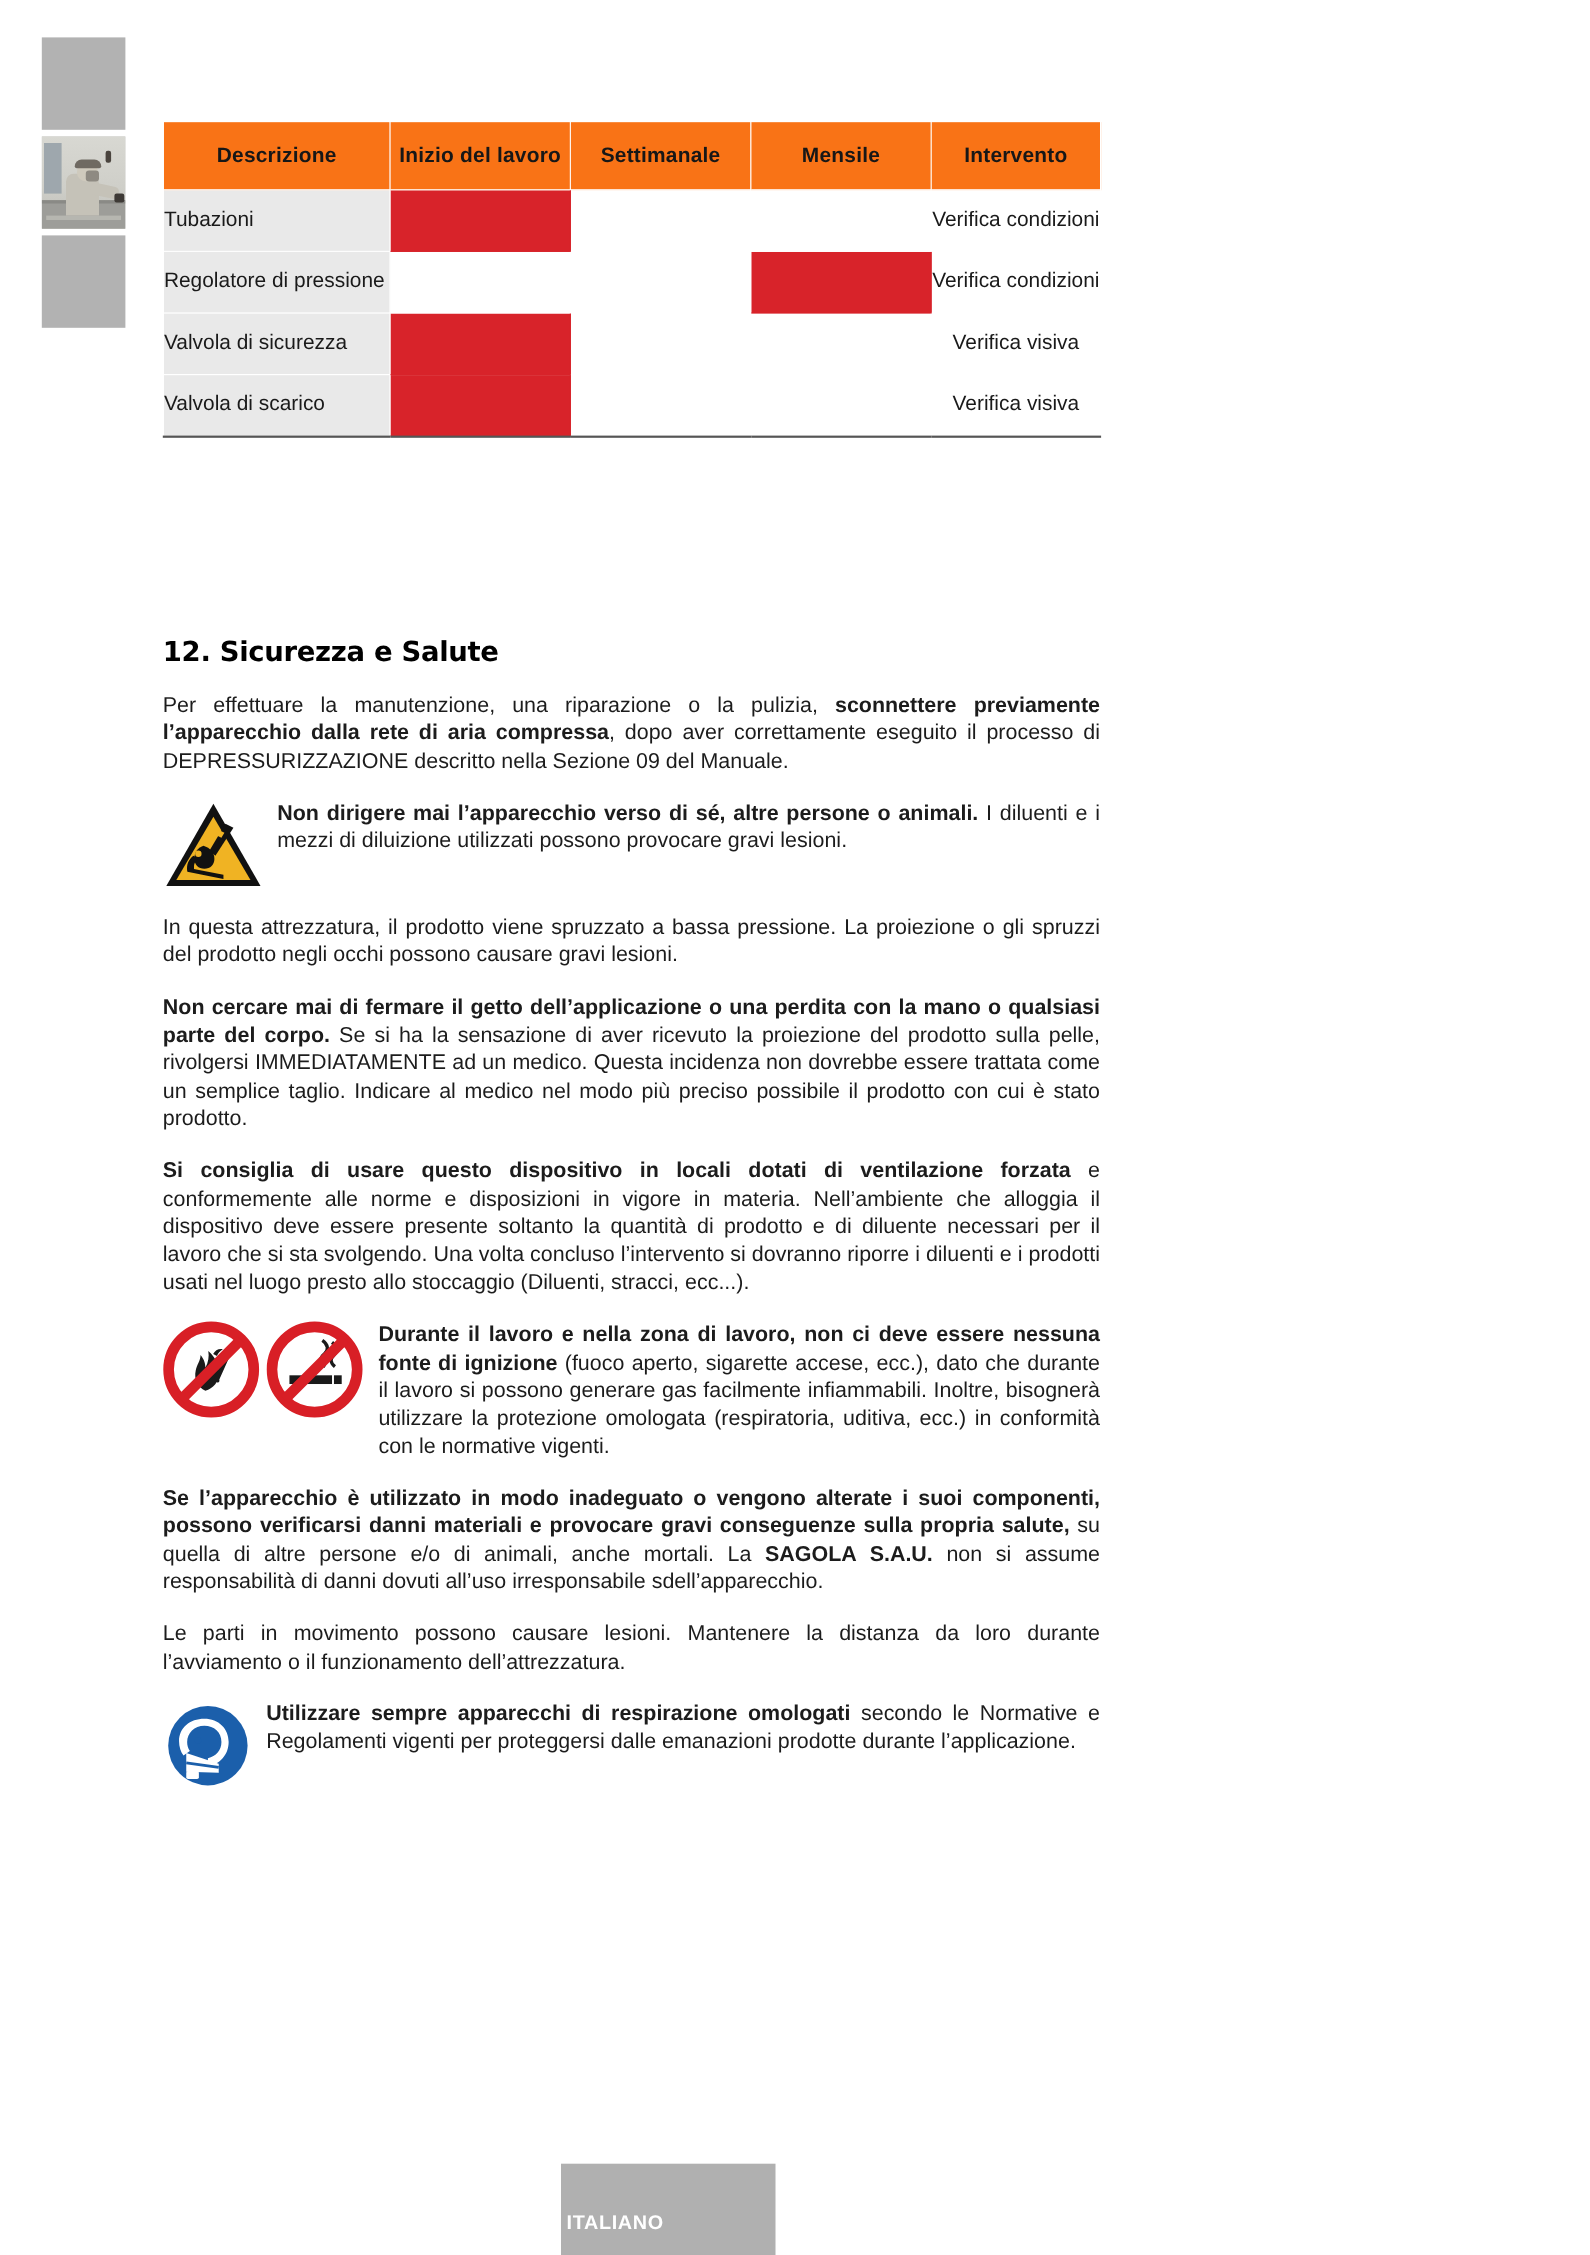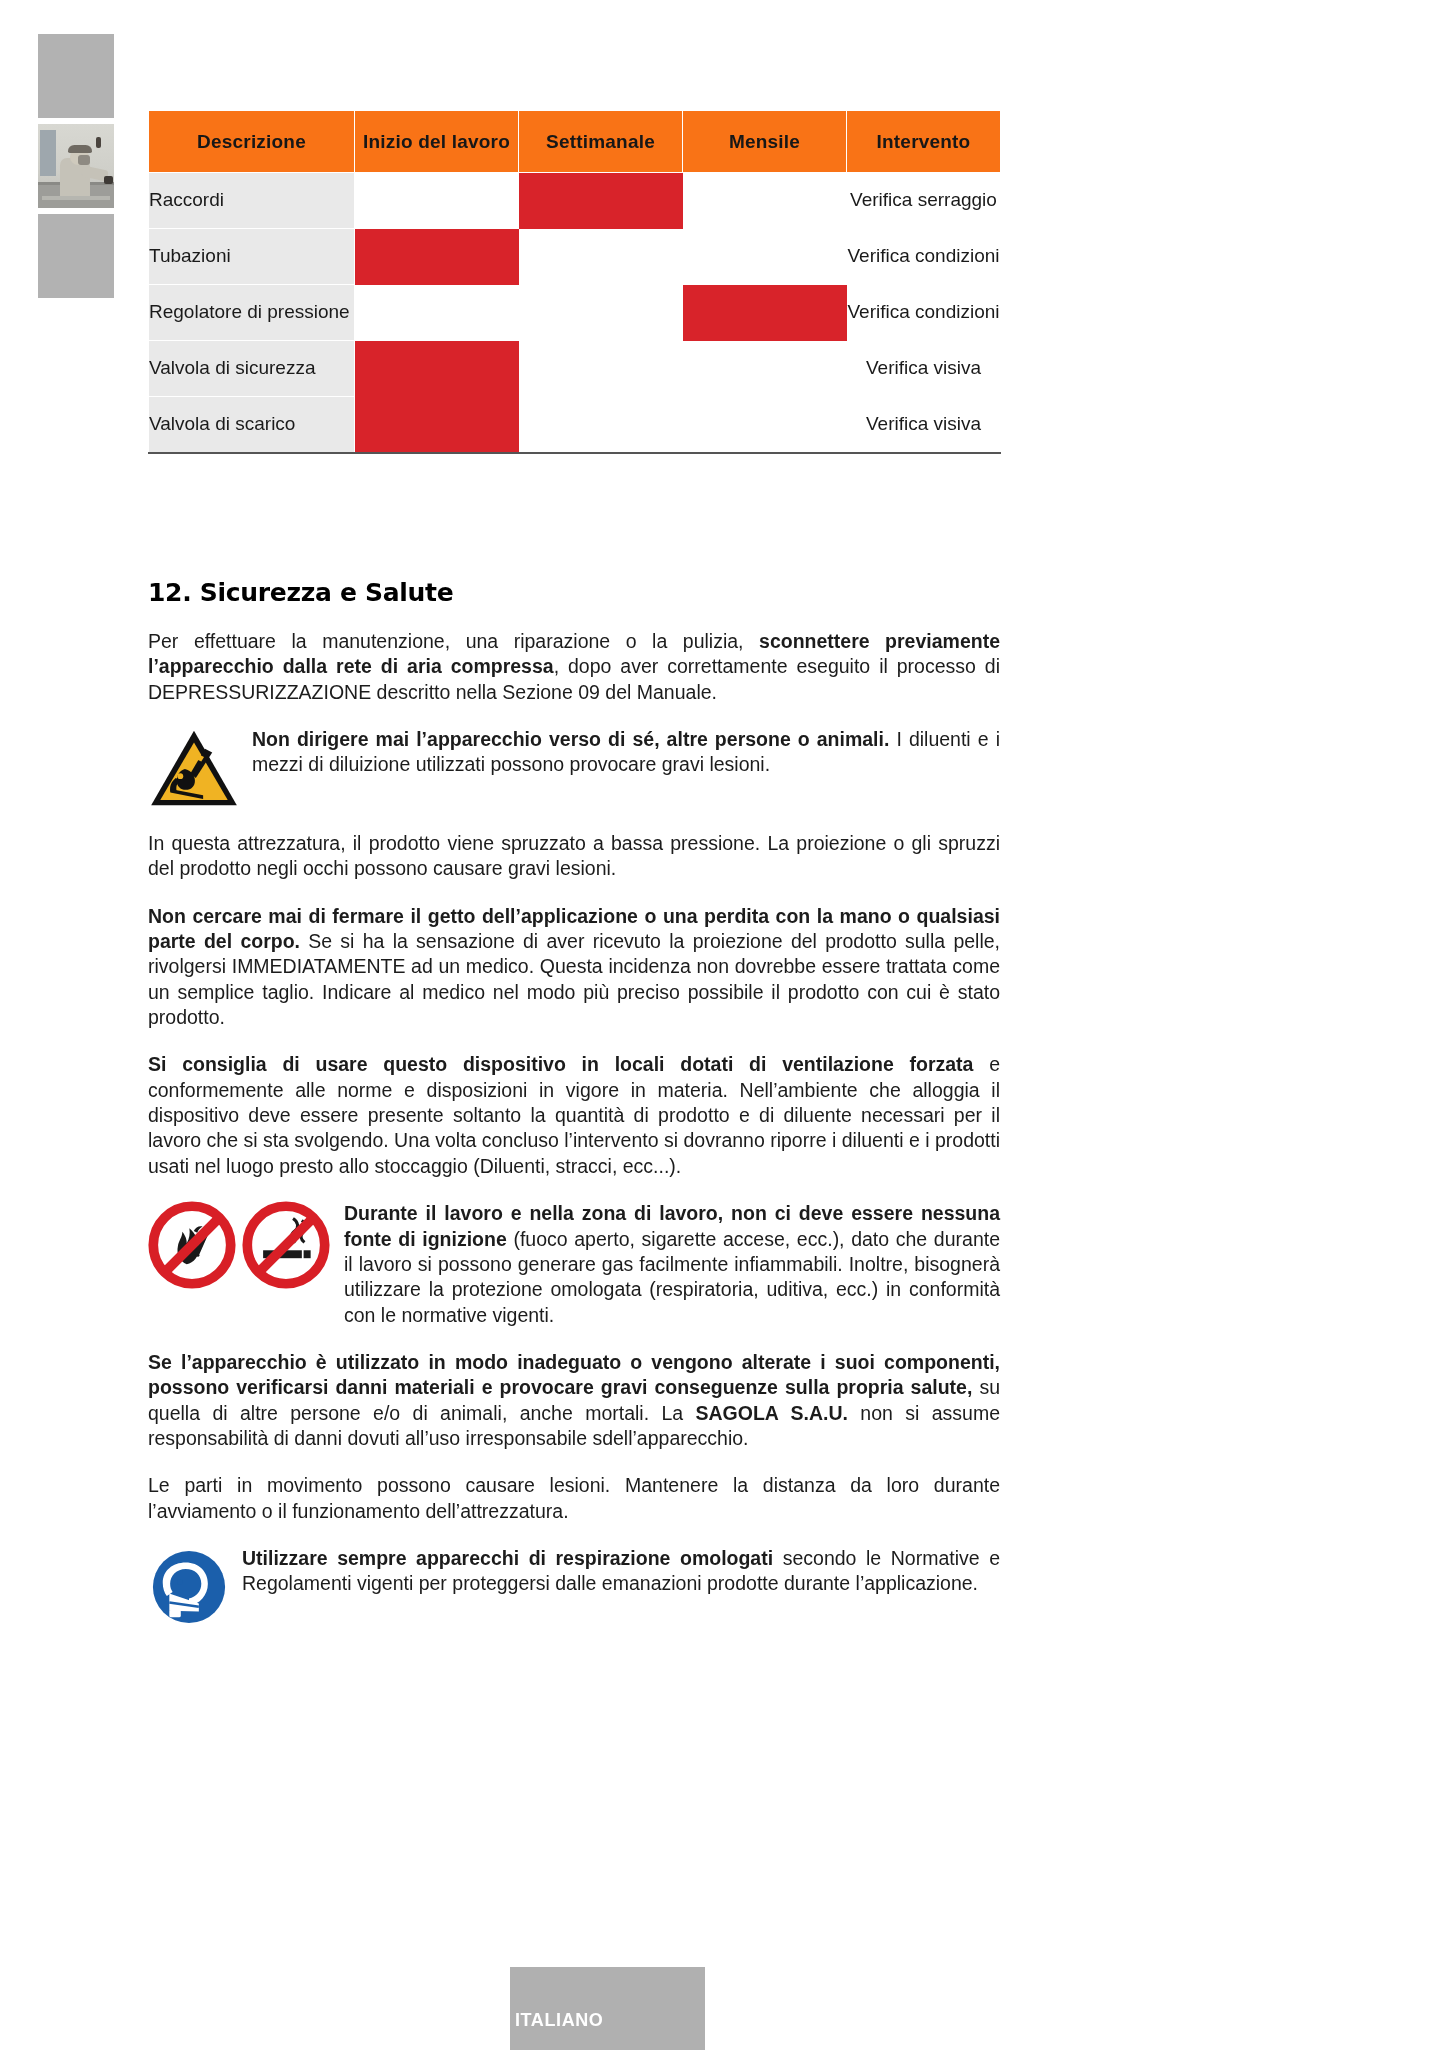--- a/index.html
+++ b/index.html
@@ -243,27 +243,20 @@
     <thead>
       <tr>
         <th class="col">Descrizione</th>
         <th class="col">Inizio del lavoro</th>
         <th class="col">Settimanale</th>
         <th class="col">Mensile</th>
         <th class="col">Intervento</th>
       </tr>
     </thead>
     <tbody>
-      <tr class="body-row">
-        <td class="desc">Raccordi</td>
-        <td class="freq"></td>
-        <td class="freq on"></td>
-        <td class="freq"></td>
-        <td class="interv">Verifica serraggio</td>
-      </tr>
       <tr class="body-row">
         <td class="desc">Tubazioni</td>
         <td class="freq on"></td>
         <td class="freq"></td>
         <td class="freq"></td>
         <td class="interv">Verifica condizioni</td>
       </tr>
       <tr class="body-row">
         <td class="desc">Regolatore di pressione</td>
         <td class="freq"></td>

